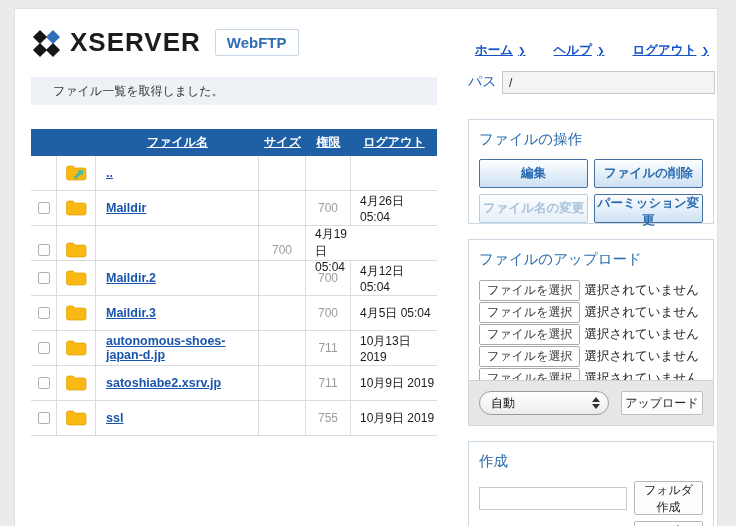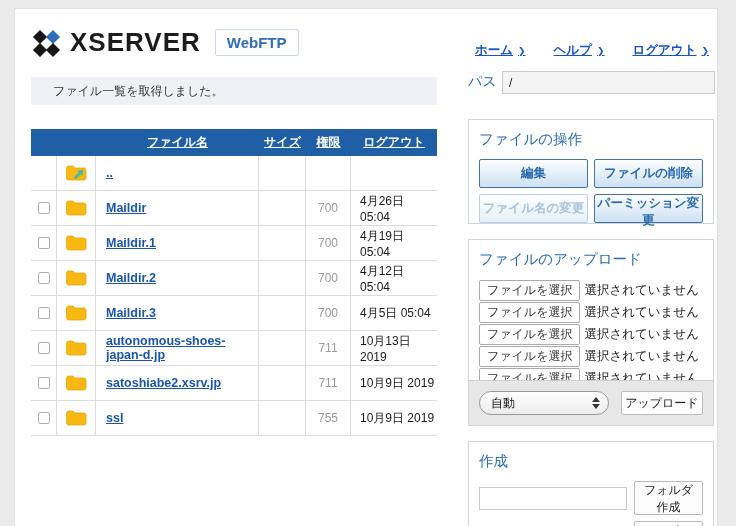--- a/index.html
+++ b/index.html
@@ -162,23 +162,20 @@
     </div>
     <div class="trow">
       <div class="c-check">
           <input type="checkbox" style="">
         </div>
       <div class="c-icon">
           <svg width="21" height="16" viewBox="0 0 21 16">
             <path d="M0.5 3 C0.5 1.9 1.4 1 2.5 1 L7 1 L9 3 L18 3 C19.1 3 20 3.9 20 5 L20 13 C20 14.1 19.1 15 18 15 L2.5 15 C1.4 15 0.5 14.1 0.5 13 Z" fill="#f9b812" stroke="#dfa000" stroke-width="0.7"></path>
           </svg>
         </div>
-      <div class="c-name">
-          <a>Maildir.1</a>
-        </div>
       <div class="c-size"></div>
       <div class="c-perm">700</div>
       <div class="c-date">4月19日 05:04</div>
     </div>
     <div class="trow">
       <div class="c-check">
           <input type="checkbox" style="">
         </div>
       <div class="c-icon">
           <svg width="21" height="16" viewBox="0 0 21 16">

